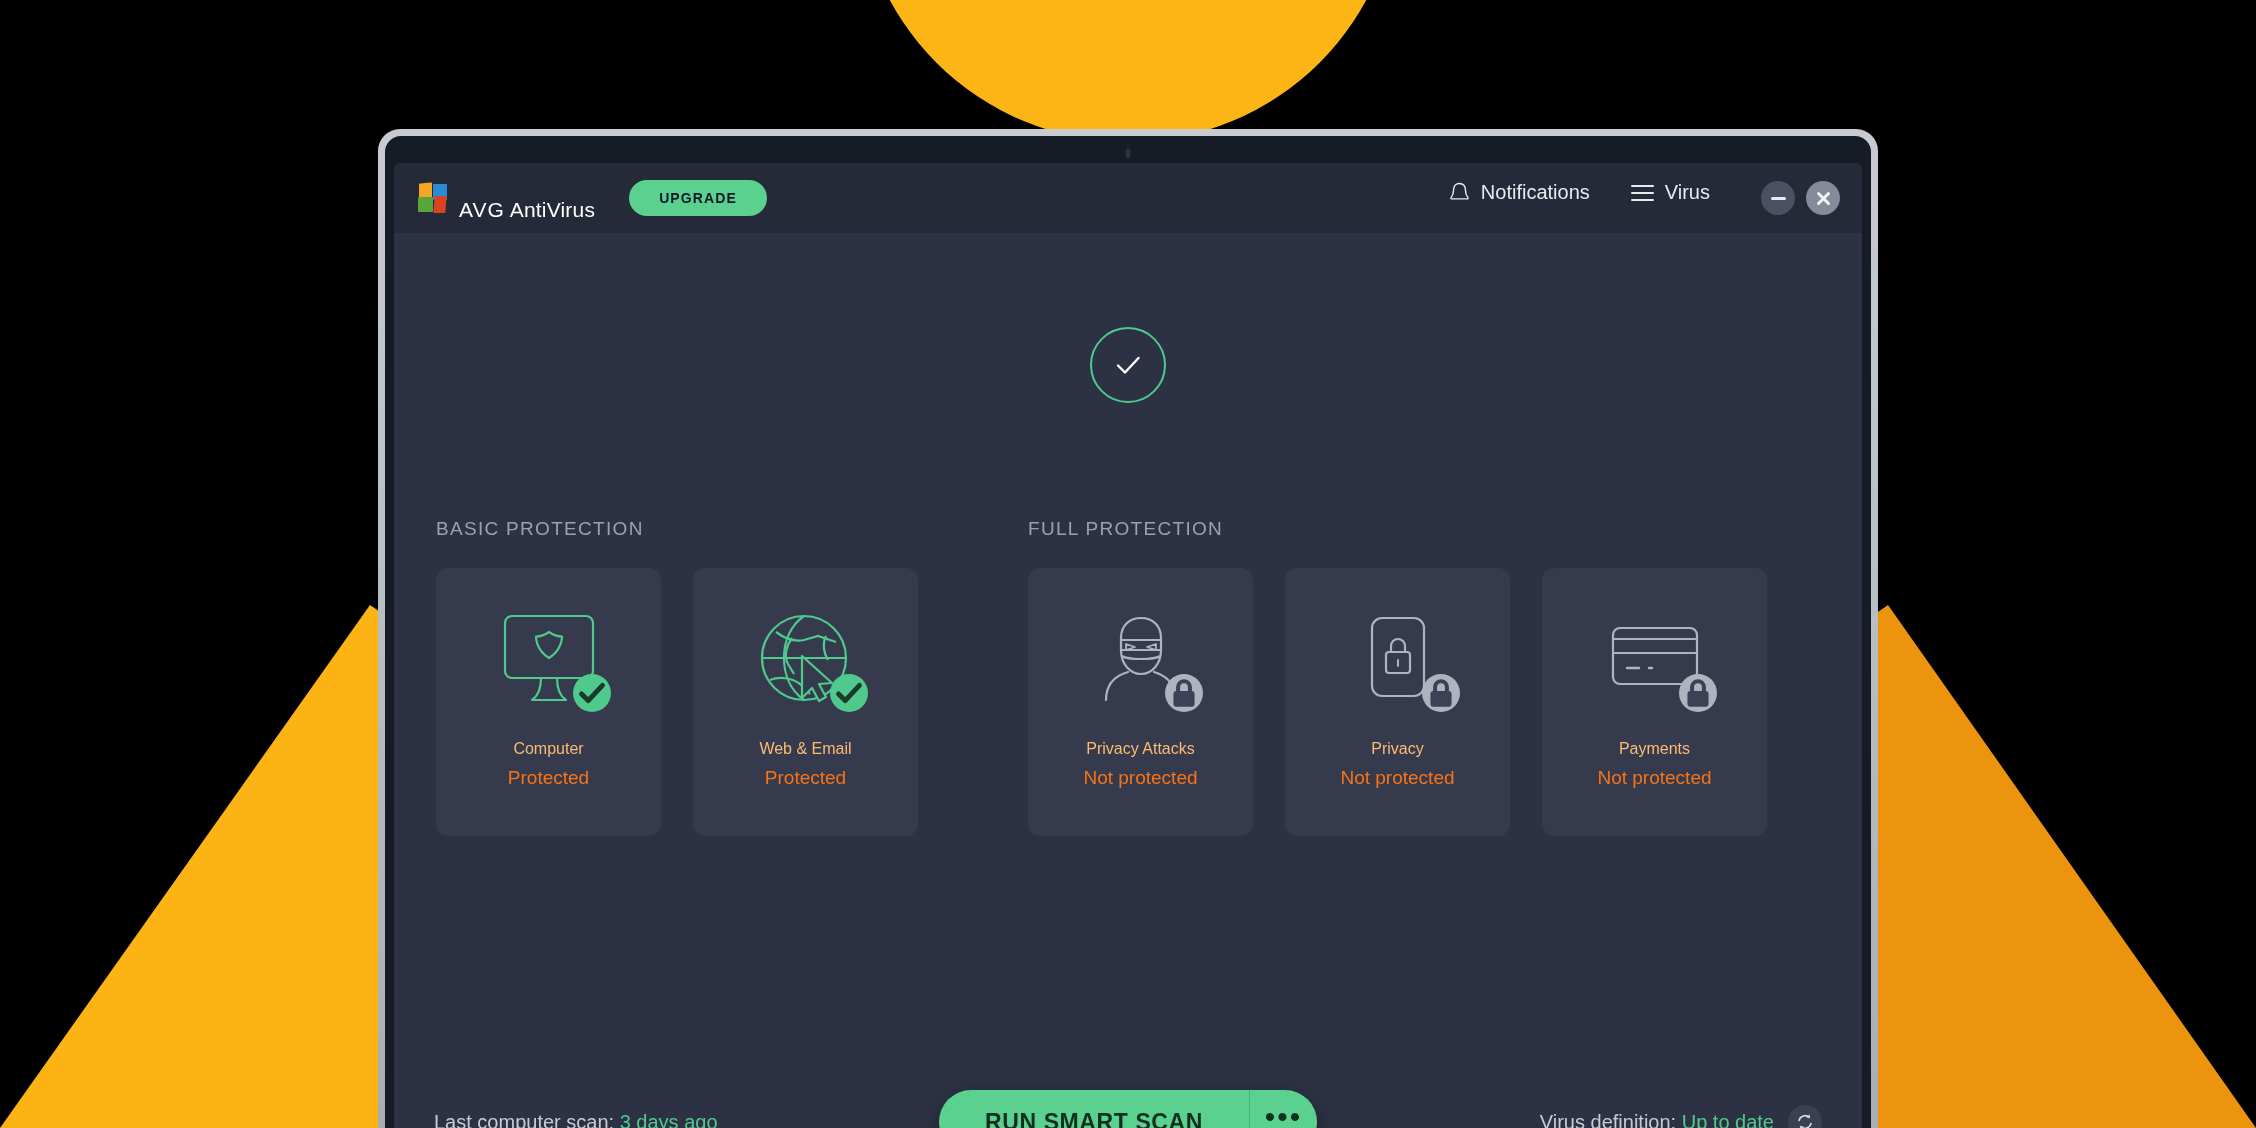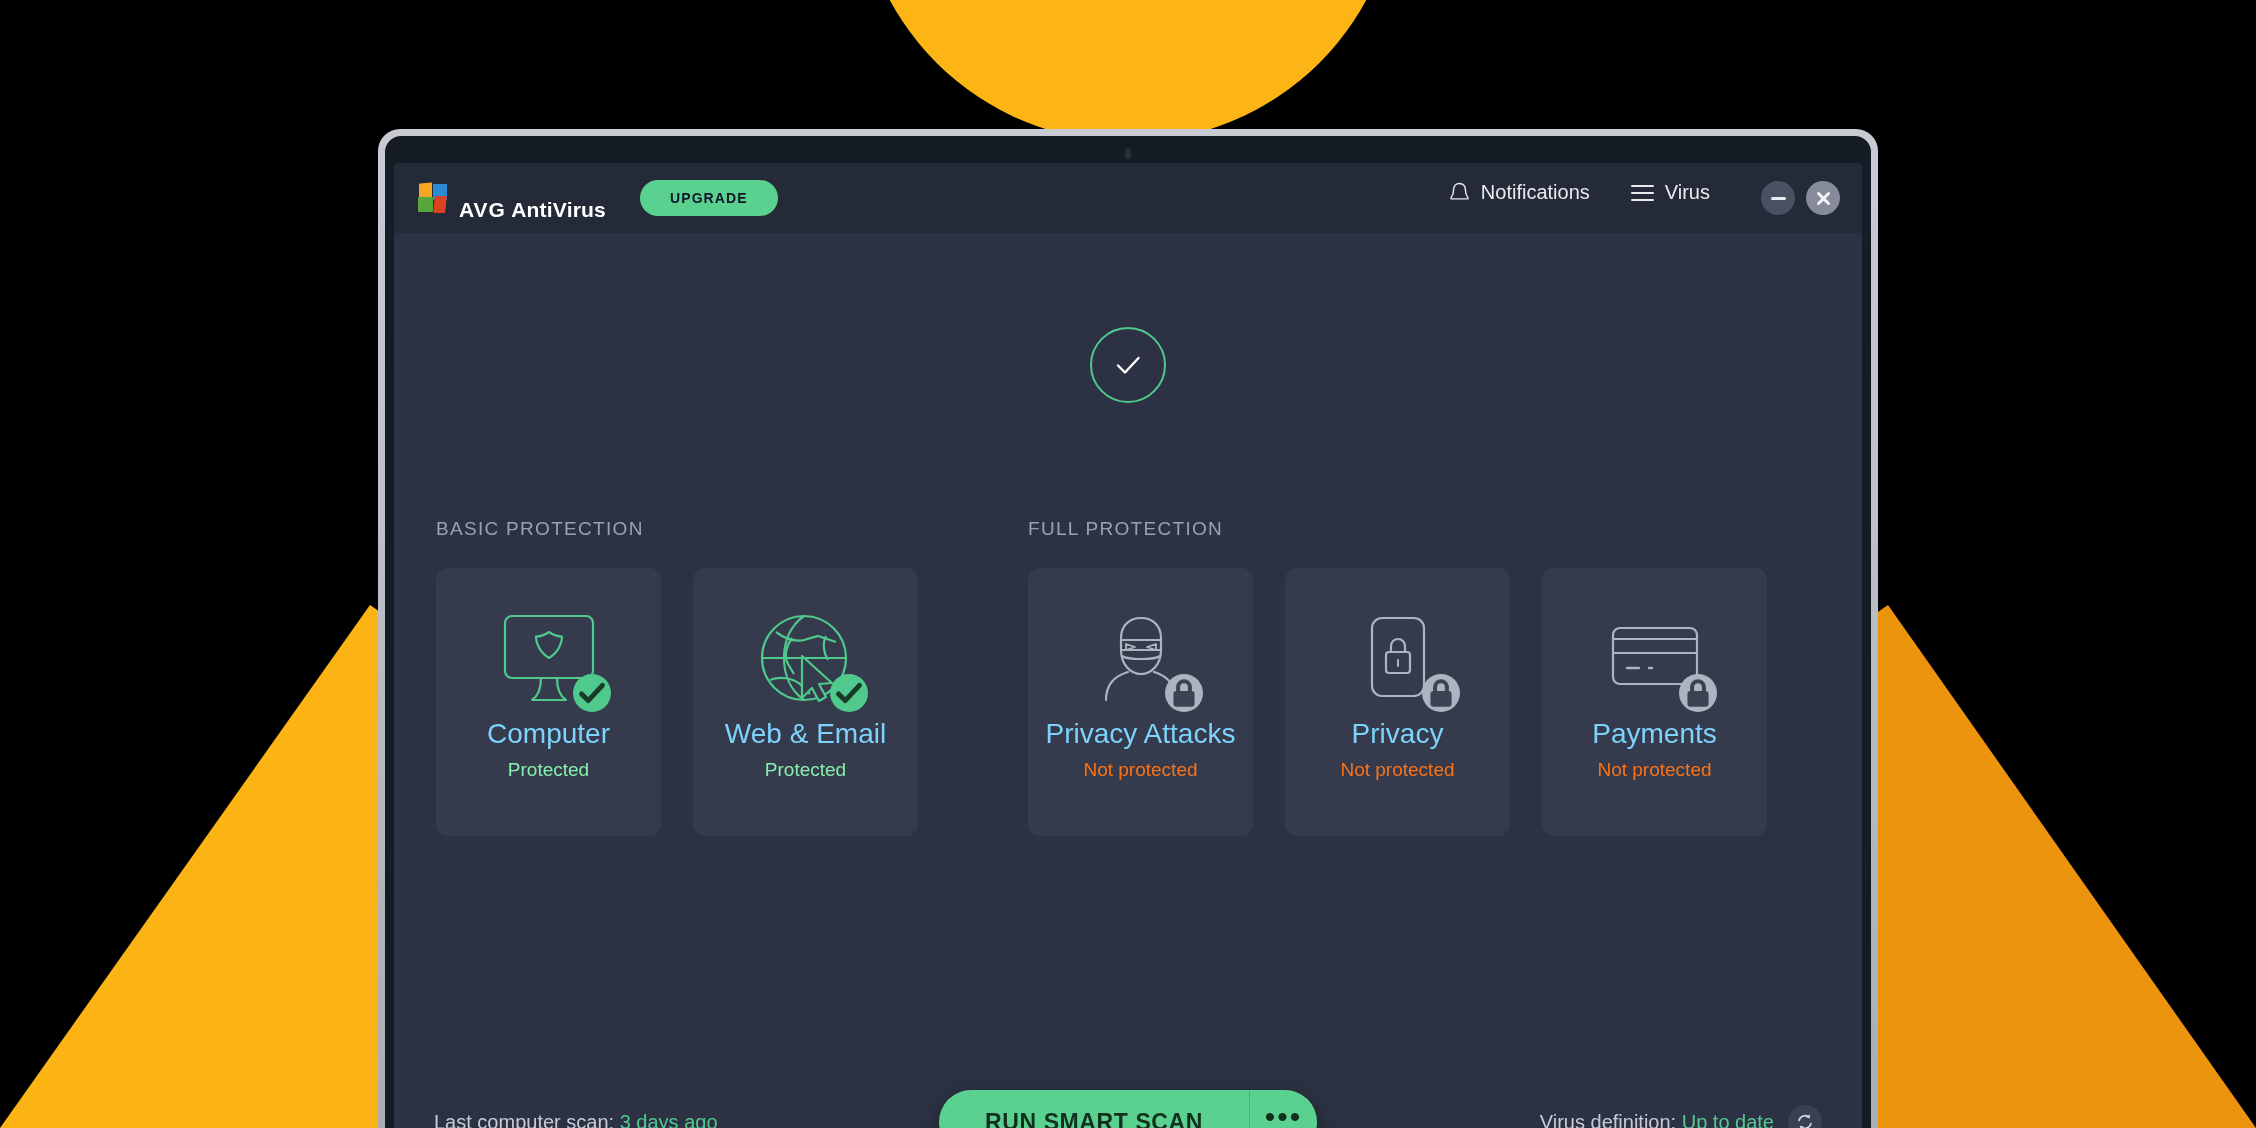--- a/index.html
+++ b/index.html
@@ -61,21 +61,21 @@
   .avg-logo { width:30px; height:30px; position:relative; }
   .avg-logo i { position:absolute; display:block; }
   .q1 { left:1px;  top:0px;   width:13px; height:15px; background:#F5A623;
         transform:skewY(-6deg); border-radius:1px; }
   .q2 { left:15px; top:1px;   width:14px; height:16px; background:#2B8BD4;
         border-radius:1px; }
   .q3 { left:0px;  top:14px;  width:15px; height:15px; background:#57A639;
         border-radius:1px; }
   .q4 { left:16px; top:13px;  width:12px; height:17px; background:#D9431F;
         transform:skewX(-5deg); border-radius:1px; }
-  .brand-name { font-size:21px; color:#ffffff; font-weight:bold; letter-spacing:.2px;margin-top:24px; }
+  .brand-name { font-size:21px; color:#ffffff; font-weight:normal; letter-spacing:.2px;margin-top:24px; }
   .brand-name .avg-word { letter-spacing:1px; }
 
   .upgrade-btn {
     margin-left:34px; background:#5BD18F; color:#0f172a;
     border:none; border-radius:24px; height:36px; padding:0 30px;
     font-size:14px; font-weight:bold; letter-spacing:1.1px;
     font-family:"Liberation Sans", sans-serif; cursor:pointer;
   }
 
   .titlebar-right { margin-left:auto; display:flex; align-items:flex-start; gap:9px; }
@@ -130,23 +130,23 @@
   }
   .tile-icon { width:120px; height:112px; position:relative; }
   .tile-icon svg { width:100%; height:100%; overflow:visible; }
   .badge {
     position:absolute; right:-2px; bottom:6px;
     width:38px; height:38px; border-radius:50%;
     display:flex; align-items:center; justify-content:center;
   }
   .badge.ok { background:#4FC98C; }
   .badge.lock { background:#aeb4bf; }
-  .tile-title { font-size:28px; color:#7dd3fc; }
+  .tile-title { font-size:16px; color:#fdba74; margin-top:22px; }
   .tile-status { font-size:19px; margin-top:9px; }
-  .tile-status.on { color:#86efac; }
+  .tile-status.on { color:#f97316; }
   .tile-status.off { color:#f97316; }
 
   
   .bottom {
     position:absolute; left:40px; right:40px; bottom:0; height:200px;
     display:flex; align-items:center;
   }
   .bot-left { font-size:20px; color:#c6cbd4; white-space:nowrap; }
   .bot-left .hl { color:#4FC98C; }
   .scan-wrap {

